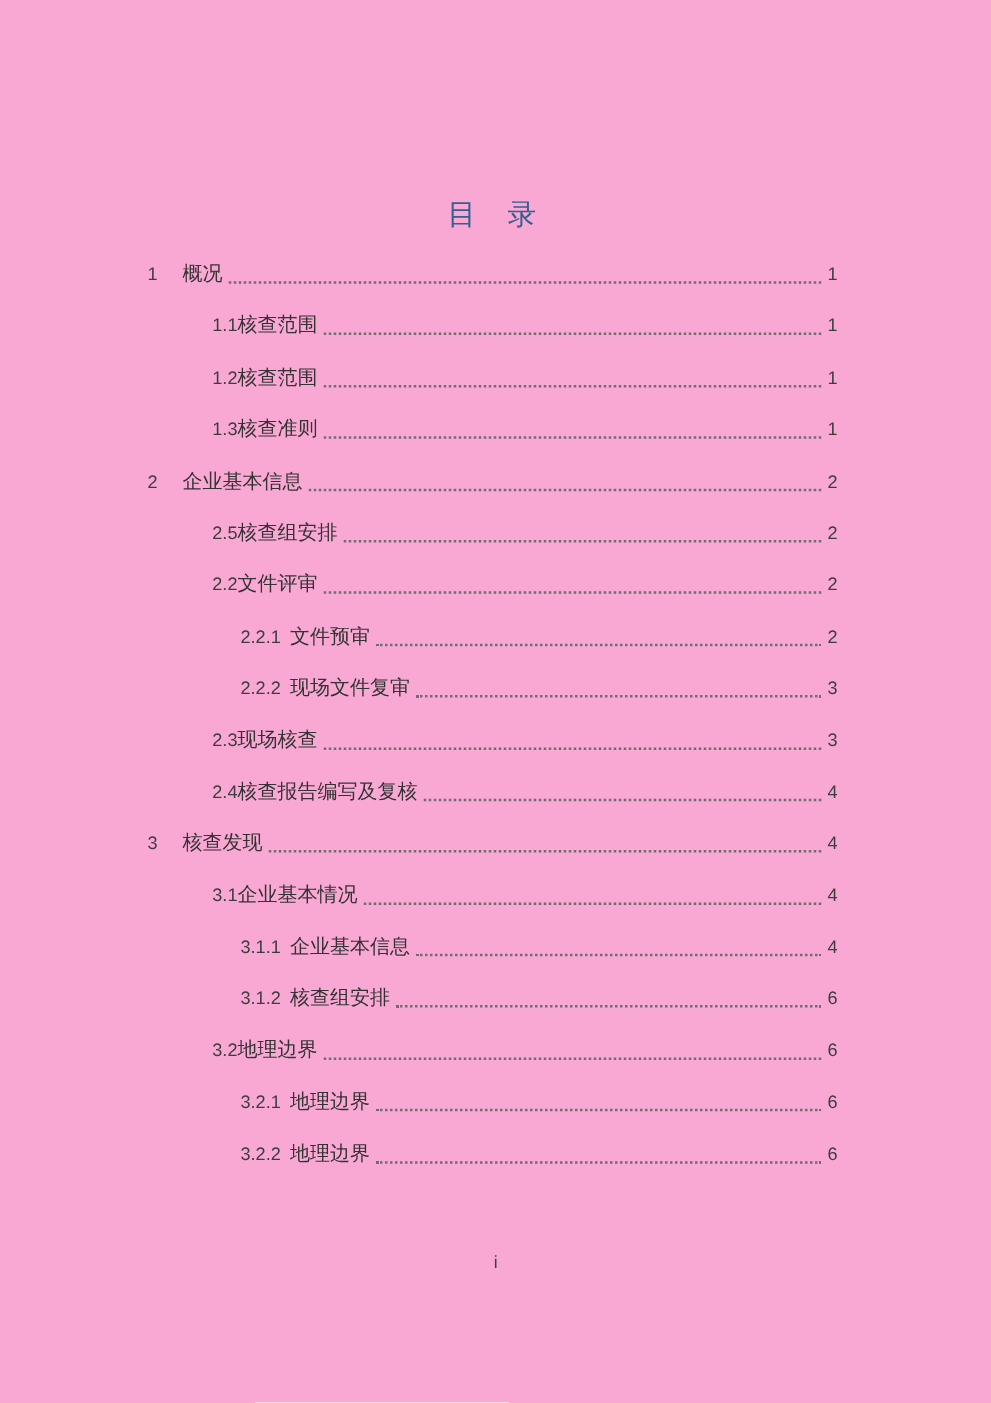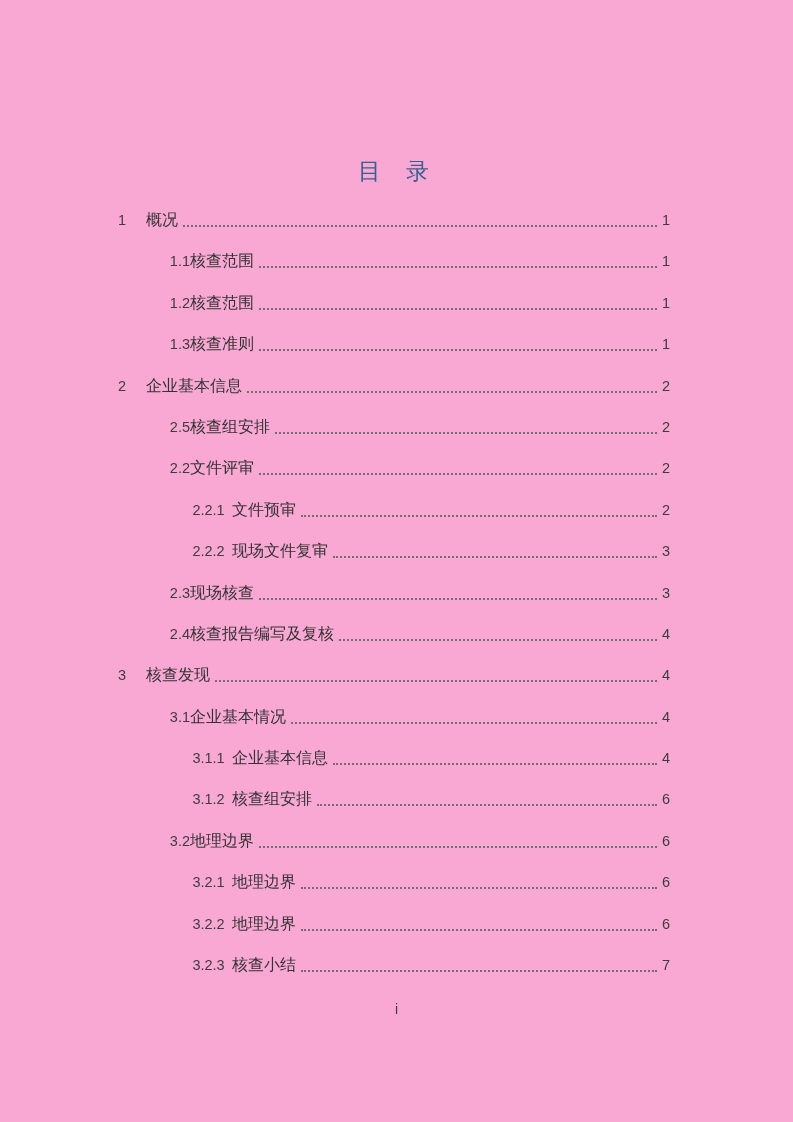--- a/index.html
+++ b/index.html
@@ -198,23 +198,17 @@
     <span class="label">地理边界</span>
     <span class="dots"></span>
     <span class="pagenum">6</span>
   </div>
         <div class="toc-row lvl3">
     <span class="num">3.2.2</span>
     <span class="label">地理边界</span>
     <span class="dots"></span>
     <span class="pagenum">6</span>
   </div>
-        <div class="toc-row lvl3">
-    <span class="num">3.2.3</span>
-    <span class="label">核查小结</span>
-    <span class="dots"></span>
-    <span class="pagenum">7</span>
-  </div>
       </div>
   </div>
 
   <div class="footer">i</div>
 </div>
 
 </body></html>

